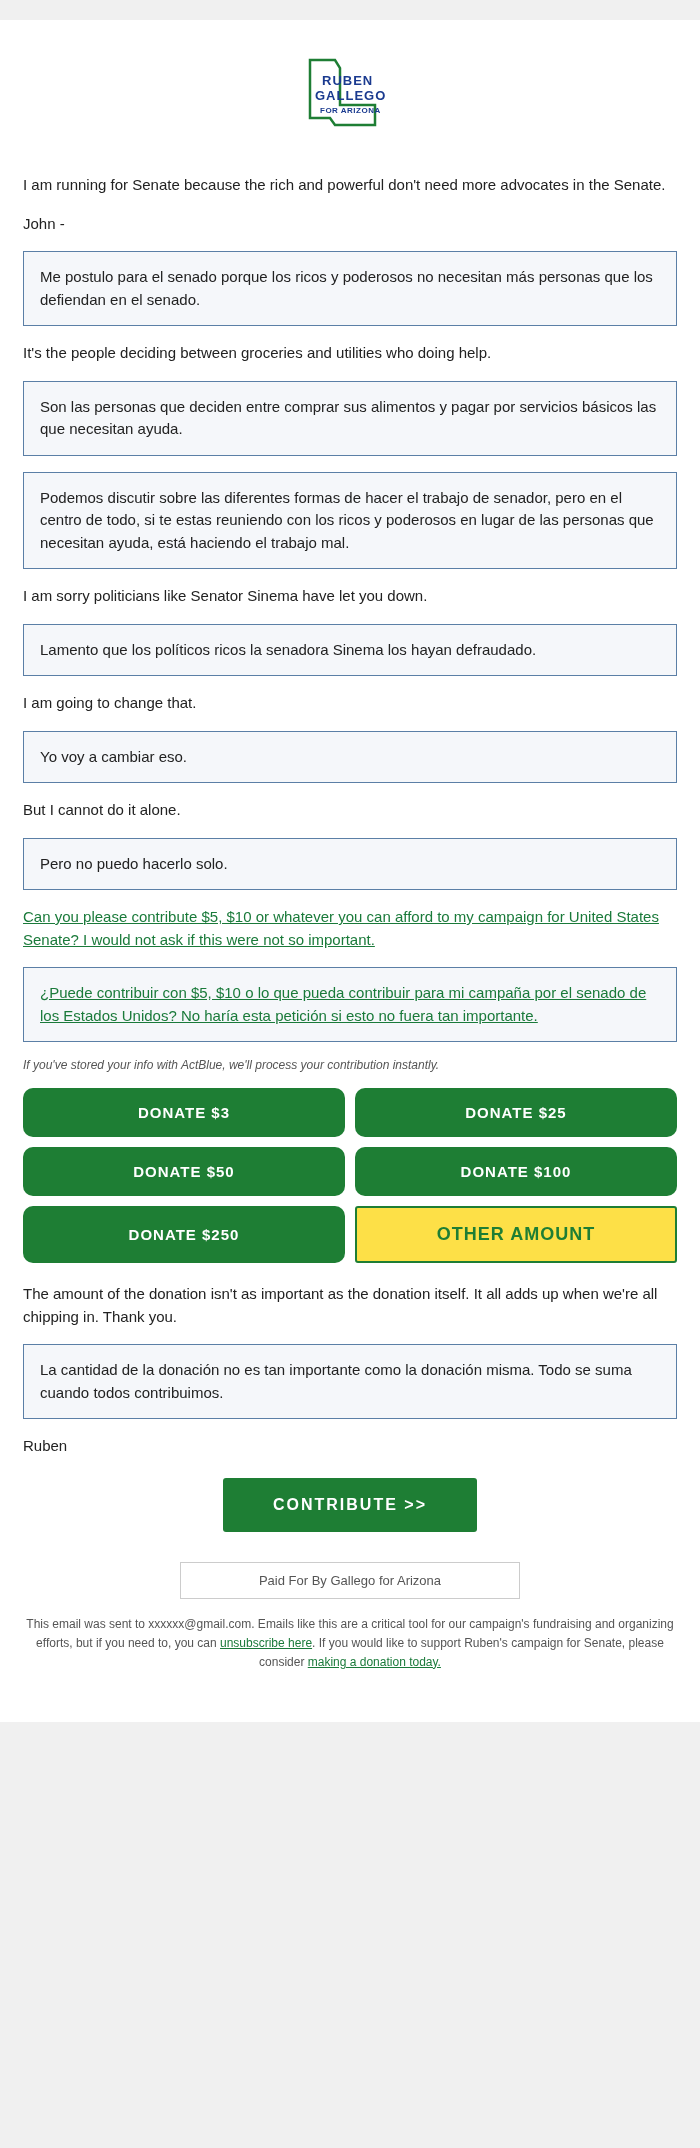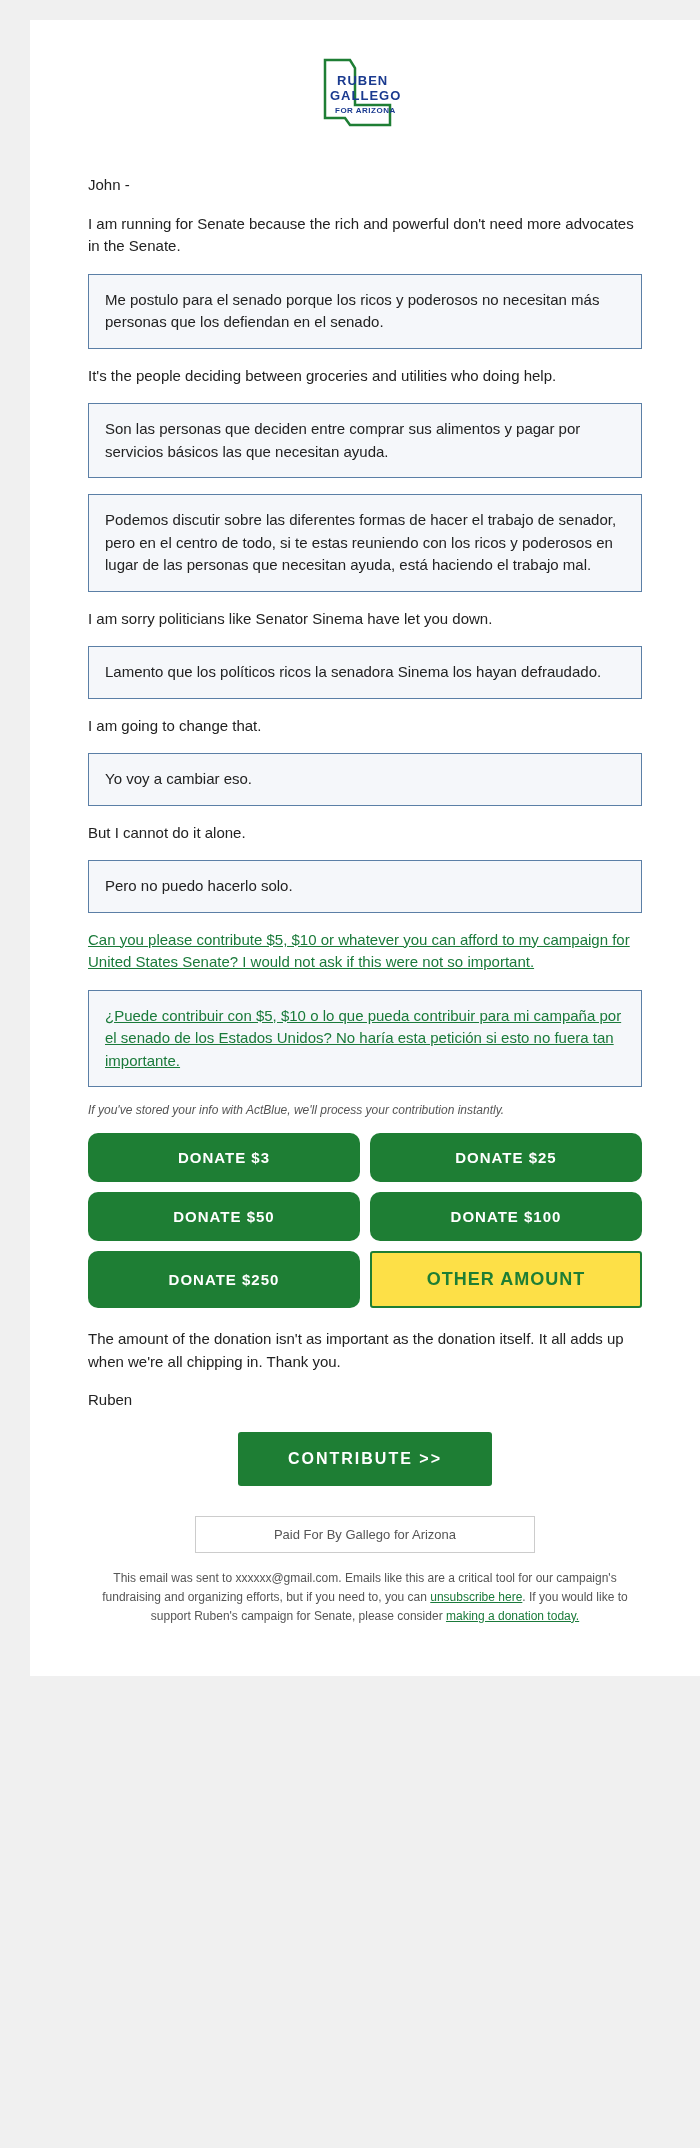--- a/index.html
+++ b/index.html
@@ -7,22 +7,21 @@
       font-family: Arial, Helvetica, sans-serif;
       background: #f0f0f0;
       display: flex;
       justify-content: center;
       padding: 20px 0;
     }
     .email-container {
       background: #ffffff;
       width: 700px;
       max-width: 700px;
-      padding: 30px 58px;
-      margin-left: 30px;
+      padding: 30px 23px;
     }
     .logo-area {
       text-align: center;
       margin-bottom: 30px;
     }
     .logo-svg {
       width: 140px;
       height: 90px;
     }
     .paragraph {
@@ -146,23 +145,23 @@
       </g>
 
       <text x="42" y="35" font-family="Arial, sans-serif" font-weight="900" font-size="13" fill="#1a3a8f" letter-spacing="1">RUBEN</text>
 
       <text x="35" y="50" font-family="Arial, sans-serif" font-weight="900" font-size="13" fill="#1a3a8f" letter-spacing="1">GALLEGO</text>
 
       <text x="40" y="63" font-family="Arial, sans-serif" font-weight="600" font-size="8" fill="#1a3a8f" letter-spacing="0.5">FOR ARIZONA</text>
     </svg>
   </div>
 
+  <p class="paragraph">I am running for Senate because the rich and powerful don't need more advocates in the Senate.</p>
+
   <p class="paragraph">John -</p>
-
-  <p class="paragraph">I am running for Senate because the rich and powerful don't need more advocates in the Senate.</p>
 
   <div class="spanish-block">
     <span>Me postulo para el senado porque los ricos y poderosos no necesitan más personas que los defiendan en el senado.</span>
   </div>
 
   <p class="paragraph">It's the people deciding between groceries and utilities who doing help.</p>
 
   <div class="spanish-block">
     <span>Son las personas que deciden entre comprar sus alimentos y pagar por servicios básicos las que necesitan ayuda.</span>
   </div>
@@ -204,20 +203,23 @@
     <button class="donate-btn">DONATE $3</button>
     <button class="donate-btn">DONATE $25</button>
     <button class="donate-btn">DONATE $50</button>
     <button class="donate-btn">DONATE $100</button>
     <button class="donate-btn">DONATE $250</button>
     <button class="donate-btn-outline">OTHER AMOUNT</button>
   </div>
 
   <p class="paragraph">The amount of the donation isn't as important as the donation itself. It all adds up when we're all chipping in. Thank you.</p>
 
+  <div class="spanish-block">
+    <span>La cantidad de la donación no es tan importante como la donación misma. Todo se suma cuando todos contribuimos.</span>
+  </div>
 
   <p class="paragraph" style="margin-top:16px;">Ruben</p>
 
   <div class="contribute-btn-wrap">
     <button class="contribute-btn">CONTRIBUTE &gt;&gt;</button>
   </div>
 
   <div class="footer-paid">
     <span>Paid For By Gallego for Arizona</span>
   </div>

